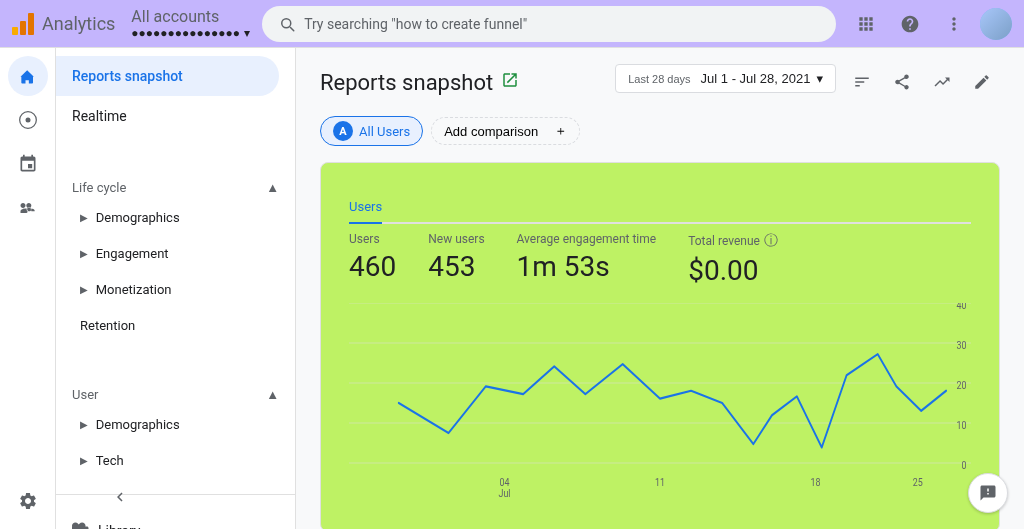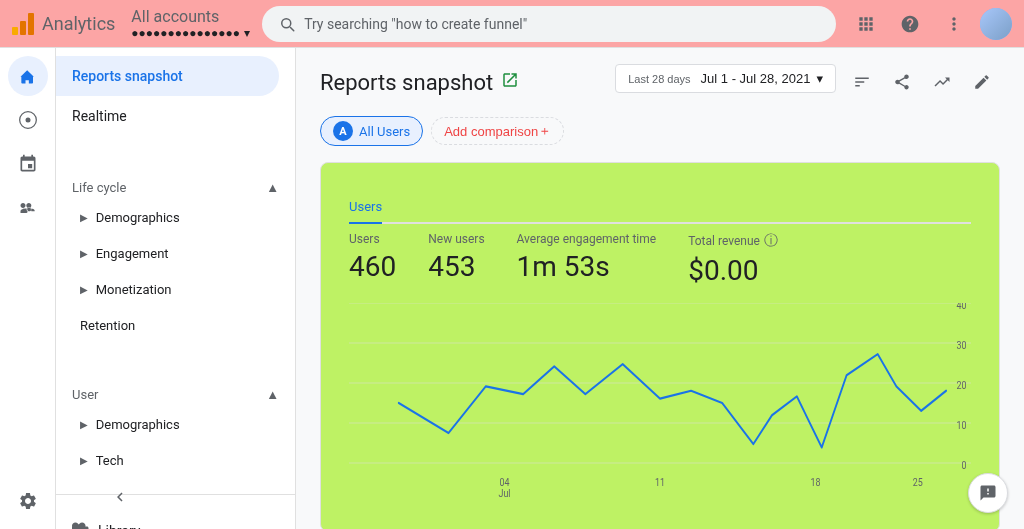--- a/index.html
+++ b/index.html
@@ -1,21 +1,21 @@
 <!DOCTYPE html>
 <html><head>
   <meta charset="utf-8">
   <style>
     * { box-sizing: border-box; margin: 0; padding: 0; }
     body { font-family: 'Google Sans', Roboto, Arial, sans-serif; font-size: 14px; color: #202124; background: #f8f9fa; height: 529px; width: 1024px; overflow: hidden; }
 
     
     .header {
       height: 48px;
-      background: #fca5a5;
+      background: #c4b5fd;
       border-bottom: 1px solid #e0e0e0;
       display: flex;
       align-items: center;
       padding: 0 12px;
       gap: 12px;
       position: fixed;
       top: 0; left: 0; right: 0;
       z-index: 100;
     }
     .logo-area {
@@ -307,27 +307,27 @@
       color: white;
       display: flex;
       align-items: center;
       justify-content: center;
       font-size: 11px;
       font-weight: bold;
     }
     .add-comparison-btn {
       display: flex;
       align-items: center;
-      gap: 0;
+      gap: 16px;
       padding: 4px 12px;
       border-radius: 16px;
       border: 1px dashed #dadce0;
       background: transparent;
       font-size: 13px;
-      color: #ef4444;
+      color: #000000;
       cursor: pointer;
       justify-content: flex-end;
     }
 
     
     .card {
       background: #bef264;
       border-radius: 8px;
       border: 1px solid #e0e0e0;
       padding: 28px;

